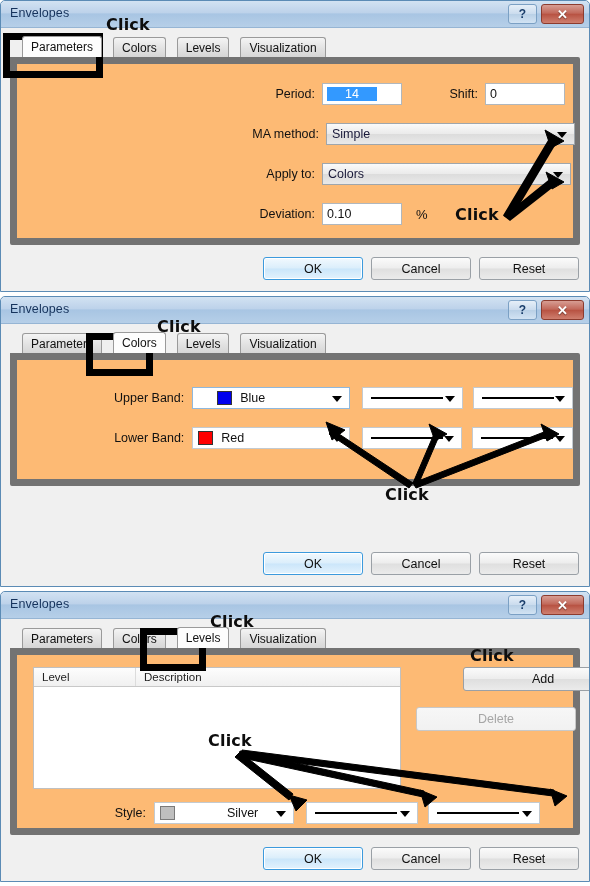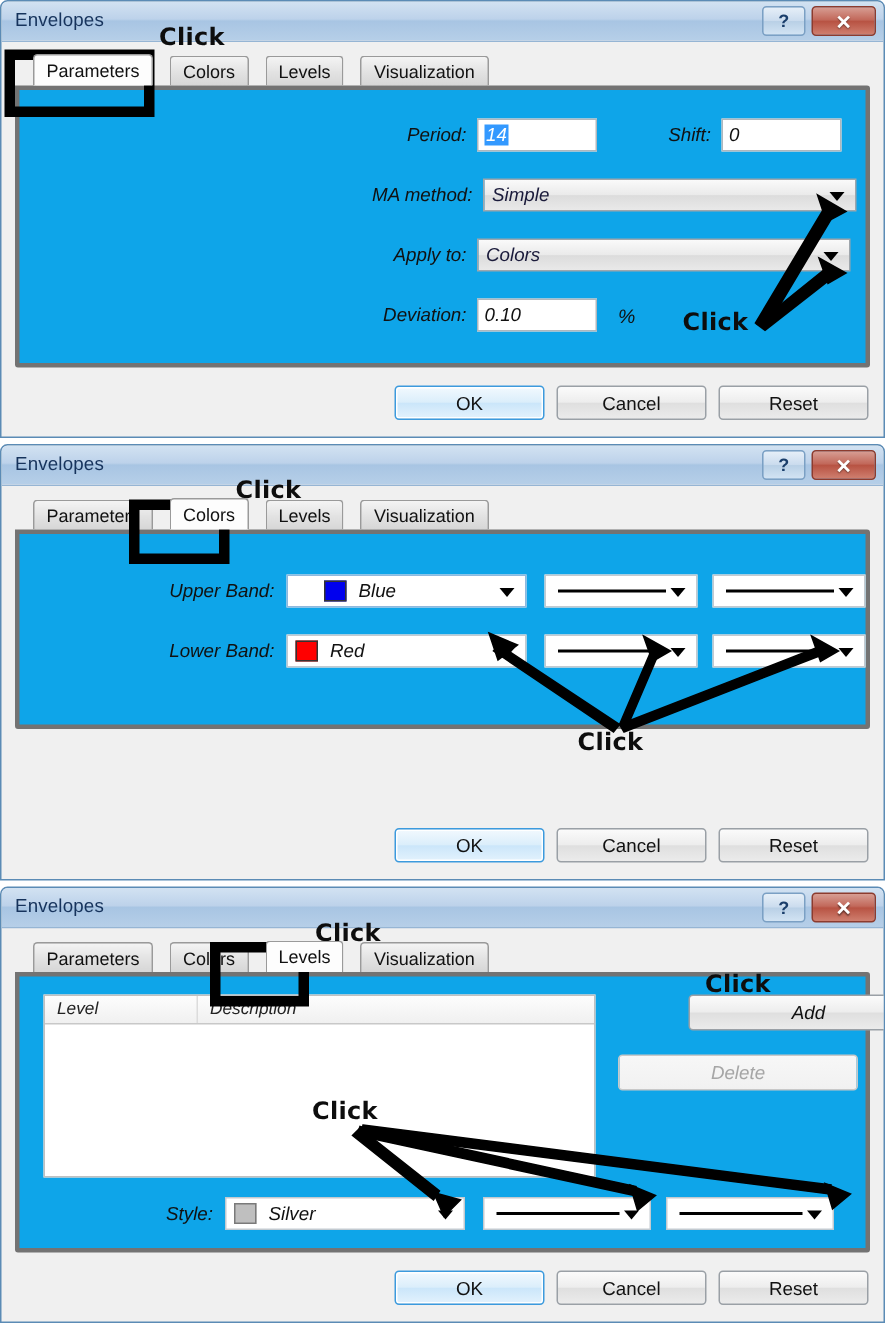--- a/index.html
+++ b/index.html
@@ -81,42 +81,41 @@
     background: #fdfdfd;
     border-color: #9a9a9a;
     z-index: 3;
     position: relative;
     height: 21px;
   }
 
   .tabpanel {
     position: relative;
     margin: 0 9px 0 9px;
-    background: #0ea5e9;
-    border: 3px solid #737373;
+    background: #fdba74;
+    border: 7px solid #737373;
     border-radius: 0 2px 2px 2px;
-    font-style: italic;
   }
 
   
   .row { position: absolute; display: flex; align-items: center; }
   .flabel { font-size: 12.5px; color:#111; text-align: right; }
   .textbox {
     background: #ffffff;
     border: 1px solid #b0b7bd;
     height: 22px;
     font-size: 12.5px;
     color: #111;
     display: flex; align-items: center;
     padding-left: 4px;
   }
   .textbox .sel {
     background: #3399ff;
     color: #ffffff;
-    padding: 0 1px;
+    padding: 0 18px;
   }
   .combo {
     position: relative;
     background: linear-gradient(to bottom, #fafafa, #eaeaea 50%, #dcdcdc 52%, #e9e9e9);
     border: 1px solid #9fa6ac;
     height: 22px;
     font-size: 12.5px;
     color: #1a1a3a;
     display: flex; align-items: center;
     padding-left: 5px;
@@ -375,21 +374,21 @@
 
       <div style="position:absolute; left:417px; top:12px;padding-left:29px;">
         <div class="pbtn wide">Add</div>
       </div>
       <div style="position:absolute; left:399px; top:52px;">
         <div class="pbtn wide disabled">Delete</div>
       </div>
 
       <div class="row" style="left:0; top:147px; width:100%;">
         <div class="flabel" style="width:129px;">Style:</div>
-        <div class="combo-w" style="margin-left:8px; width:160px;">
+        <div class="combo-w" style="margin-left:8px; width:140px;gap:44px;">
           <span class="swatch" style="background:#bfbfbf; border-color:#7a7a7a;"></span>
           <span>Silver</span>
           <span class="caret"></span>
         </div>
         <div class="combo-w" style="margin-left:12px; width:112px;">
           <span class="lineprev" style="width:82px;"></span>
           <span class="caret"></span>
         </div>
         <div class="combo-w" style="margin-left:10px; width:112px;">
           <span class="lineprev" style="width:82px;"></span>

